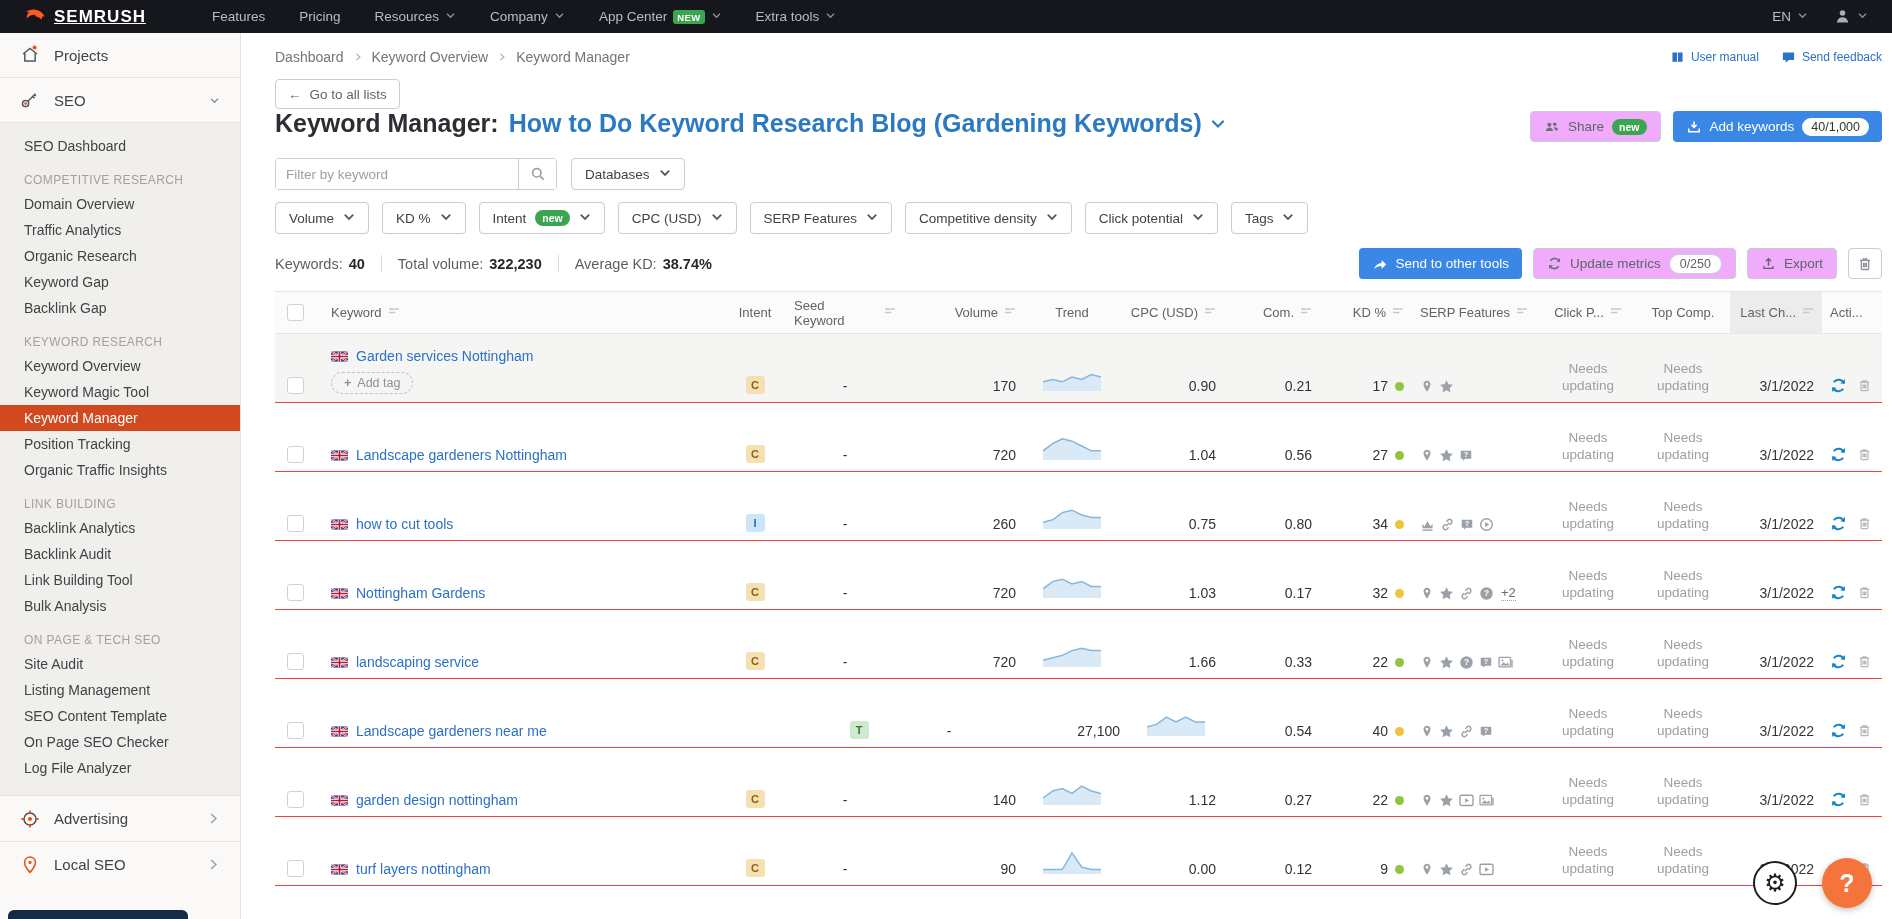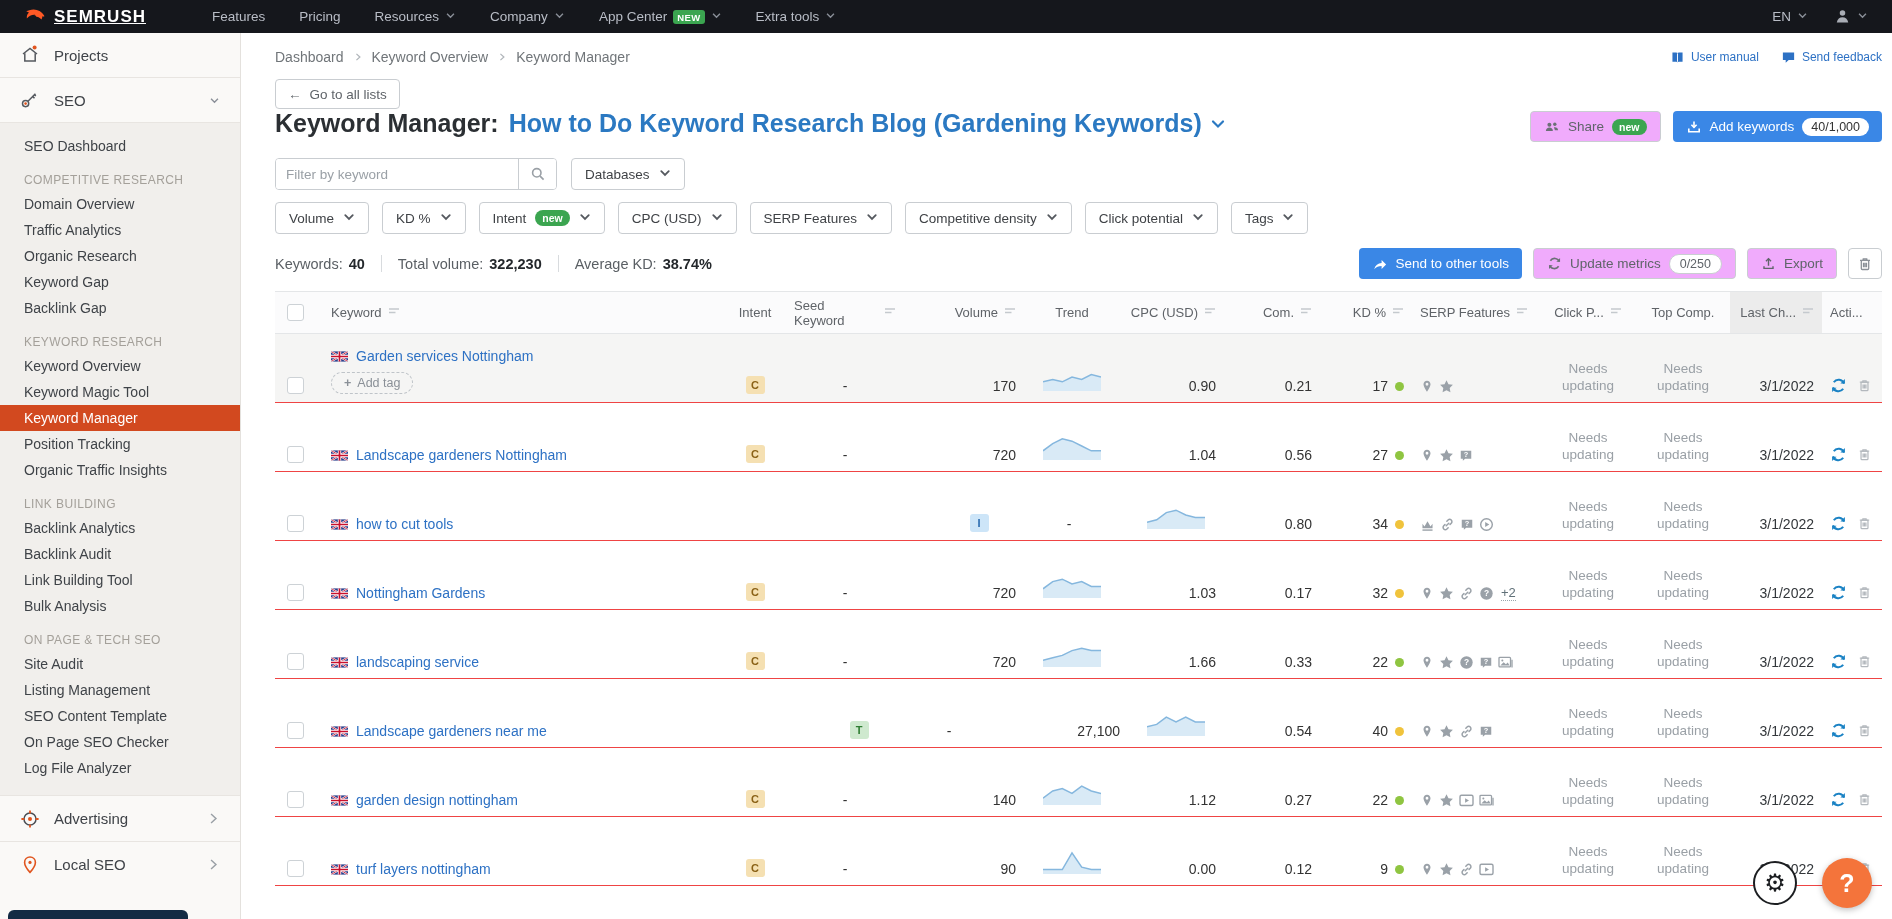--- a/index.html
+++ b/index.html
@@ -810,25 +810,31 @@
                   <span class="kw-link">how to cut tools</span>
                 </div>
               </div>
             </div>
             <div class="tcell center" style="width: 62px;">
               <span class="intent-badge intent-I">I</span>
             </div>
             <div class="tcell" style="width: 118px; justify-content: center;">
               <span>-</span>
             </div>
+            <div class="tcell right" style="width: 120px;">
+              <span>260</span>
+            </div>
             <div class="tcell center" style="width: 96px;">
               <span><svg width="58" height="24" viewBox="0 0 58 24">
                   <path d="M0,24L0.0,17.2 L9.7,14.8 L19.3,7.6 L29.0,5.2 L38.7,10.0 L48.3,12.4 L58.0,12.4 L58,24 Z" fill="#d9eaf6"></path>
                   <path d="M0.0,17.2 L9.7,14.8 L19.3,7.6 L29.0,5.2 L38.7,10.0 L48.3,12.4 L58.0,12.4 " fill="none" stroke="#85b7de" stroke-width="1.5"></path>
                 </svg></span>
+            </div>
+            <div class="tcell right" style="width: 104px;">
+              <span>0.75</span>
             </div>
             <div class="tcell right" style="width: 96px;">
               <span>0.80</span>
             </div>
             <div class="tcell right" style="width: 92px;">
               <span class="kd-wrap">
                 <span>34</span>
                 <span class="kd-dot kd-yellow"></span>
               </span>
             </div>

